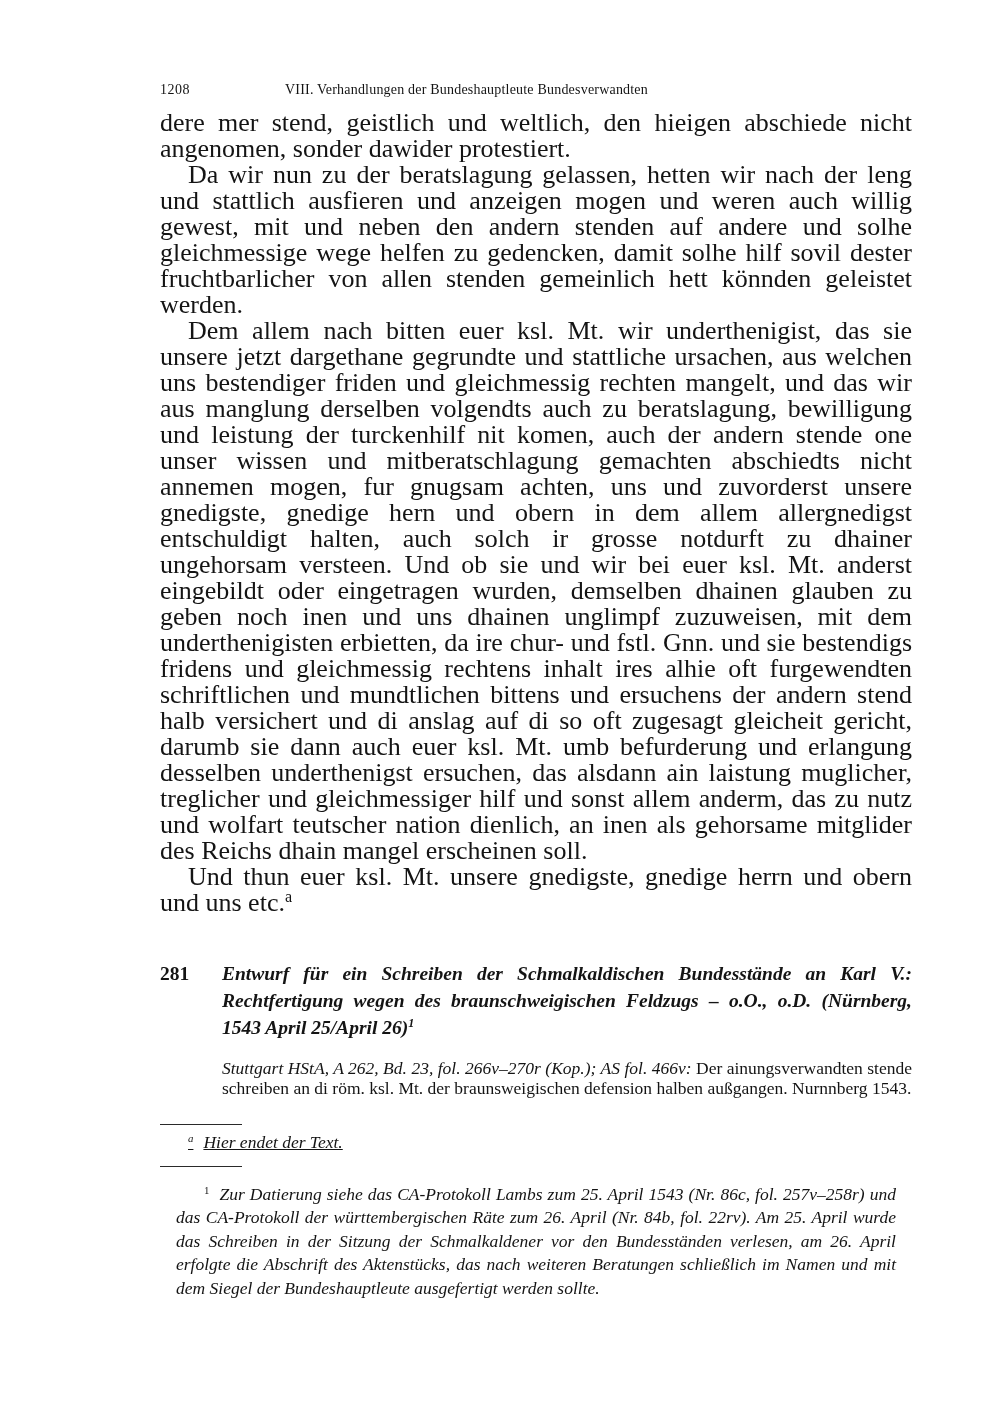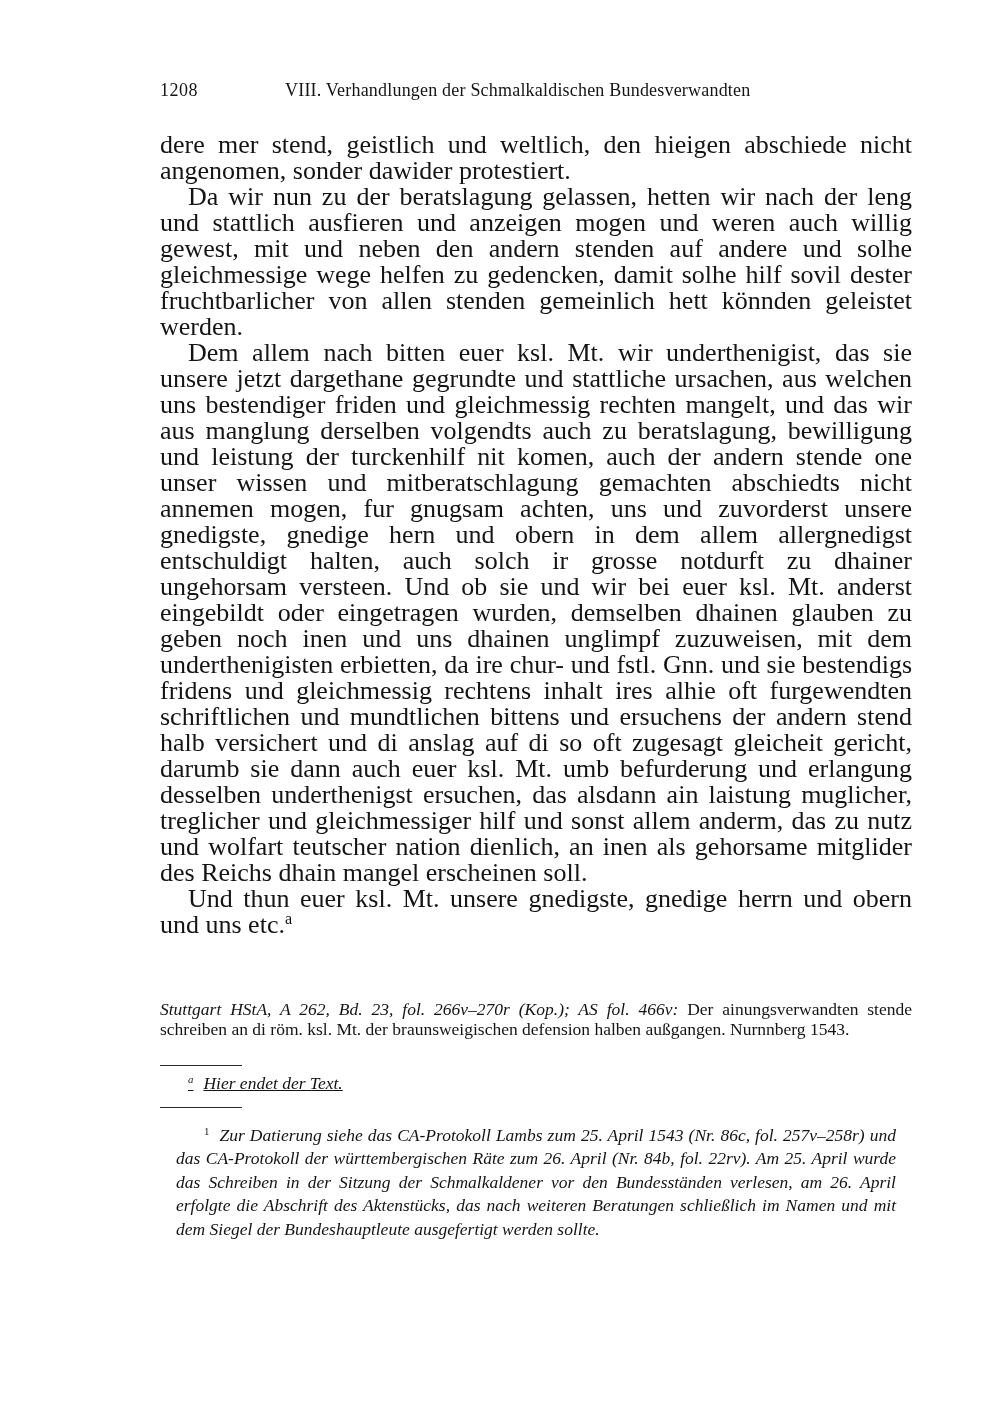--- a/index.html
+++ b/index.html
@@ -13,23 +13,23 @@
     box-sizing: border-box;
     padding: 78px 92px 40px 160px;
     font-family: "Liberation Serif", "DejaVu Serif", serif;
     color: #141414;
     overflow: hidden;
   }
   
   .header {
     display: flex;
     align-items: flex-end;
-    font-size: 18px;
+    font-size: 14px;
     line-height: 24px;
-    margin-bottom: 30px;
+    margin-bottom: 8px;
   }
   .page-number { width: 125px; letter-spacing: 0.5px; }
   .running-head { letter-spacing: 0.2px; }
 
   
   .body-text { font-size: 26px; line-height: 26px; text-align: justify; }
   .body-text p { margin: 0; }
   .body-text p.indent { text-indent: 28px; }
   sup.fn-marker {
     font-size: 0.62em;
@@ -85,32 +85,34 @@
   .footnote sup.fn-marker { font-style: normal; margin-right: 10px; }
   .footnote-a sup.fn-marker { font-style: italic; }
 </style>
 </head>
 <body>
 
 <div class="page">
 
   <div class="header">
     <span class="page-number">1208</span>
-    <span class="running-head">VIII. Verhandlungen der Schmalkaldischen Bundesverwandten</span>
+    <span class="running-head">VIII. Verhandlungen der Bundeshauptleute Bundesverwandten</span>
   </div>
 
   <div class="body-text">
     <p>dere mer stend, geistlich und weltlich, den hieigen abschiede nicht angenomen, sonder dawider protestiert.</p>
     <p class="indent">Da wir nun zu der beratslagung gelassen, hetten wir nach der leng und stattlich ausfieren und anzeigen mogen und weren auch willig gewest, mit und neben den andern stenden auf andere und solhe gleichmessige wege helfen zu gedencken, damit solhe hilf sovil dester fruchtbarlicher von allen stenden gemeinlich hett könnden geleistet werden.</p>
     <p class="indent">Dem allem nach bitten euer ksl. Mt. wir underthenigist, das sie unsere jetzt dargethane gegrundte und stattliche ursachen, aus welchen uns bestendiger friden und gleichmessig rechten mangelt, und das wir aus manglung derselben volgendts auch zu beratslagung, bewilligung und leistung der turckenhilf nit komen, auch der andern stende one unser wissen und mitberatschlagung gemachten abschiedts nicht annemen mogen, fur gnugsam achten, uns und zuvorderst unsere gnedigste, gnedige hern und obern in dem allem allergnedigst entschuldigt halten, auch solch ir grosse notdurft zu dhainer ungehorsam versteen. Und ob sie und wir bei euer ksl. Mt. anderst eingebildt oder eingetragen wurden, demselben dhainen glauben zu geben noch inen und uns dhainen unglimpf zuzuweisen, mit dem underthenigisten erbietten, da ire chur- und fstl. Gnn. und sie bestendigs fridens und gleichmessig rechtens inhalt ires alhie oft furgewendten schriftlichen und mundtlichen bittens und ersuchens der andern stend halb versichert und di anslag auf di so oft zugesagt gleicheit gericht, darumb sie dann auch euer ksl. Mt. umb befurderung und erlangung desselben underthenigst ersuchen, das alsdann ain laistung muglicher, treglicher und gleichmessiger hilf und sonst allem anderm, das zu nutz und wolfart teutscher nation dienlich, an inen als gehorsame mitglider des Reichs dhain mangel erscheinen soll.</p>
     <p class="indent"><span>Und thun euer ksl. Mt. unsere gnedigste, gnedige herrn und obern und uns etc.</span><sup class="fn-marker">a</sup></p>
   </div>
 
   <div class="entry">
+    <div class="entry-number">281</div>
     <div class="entry-main">
+      <div class="entry-title"><span>Entwurf für ein Schreiben der Schmalkaldischen Bundesstände an Karl V.: Rechtfertigung wegen des braunschweigischen Feldzugs – o.O., o.D. (Nürnberg, 1543 April 25/April 26)</span><sup class="fn-marker">1</sup></div>
       <div class="entry-source">
         <span class="ref">Stuttgart HStA, A 262, Bd. 23, fol. 266v–270r (Kop.); AS fol. 466v:</span>
         <span class="summary">Der ainungsverwandten stende schreiben an di röm. ksl. Mt. der braunsweigischen defension halben außgangen. Nurnnberg 1543.</span>
       </div>
     </div>
   </div>
 
   <div class="footnote-rule rule-a"></div>
   <div class="footnote footnote-a"><sup class="fn-marker">a</sup><span>Hier endet der Text.</span></div>
 

